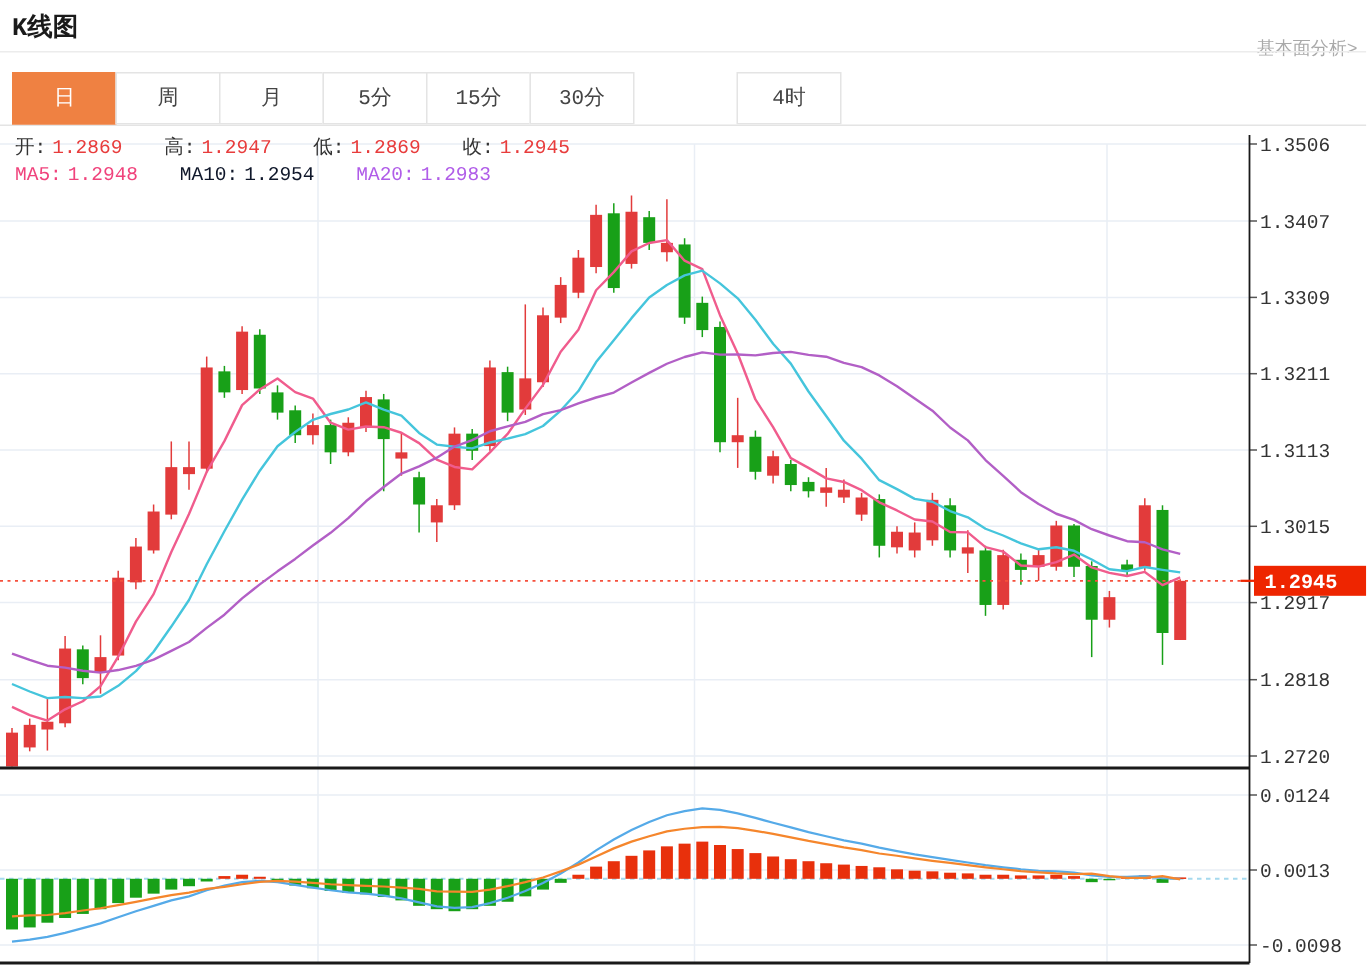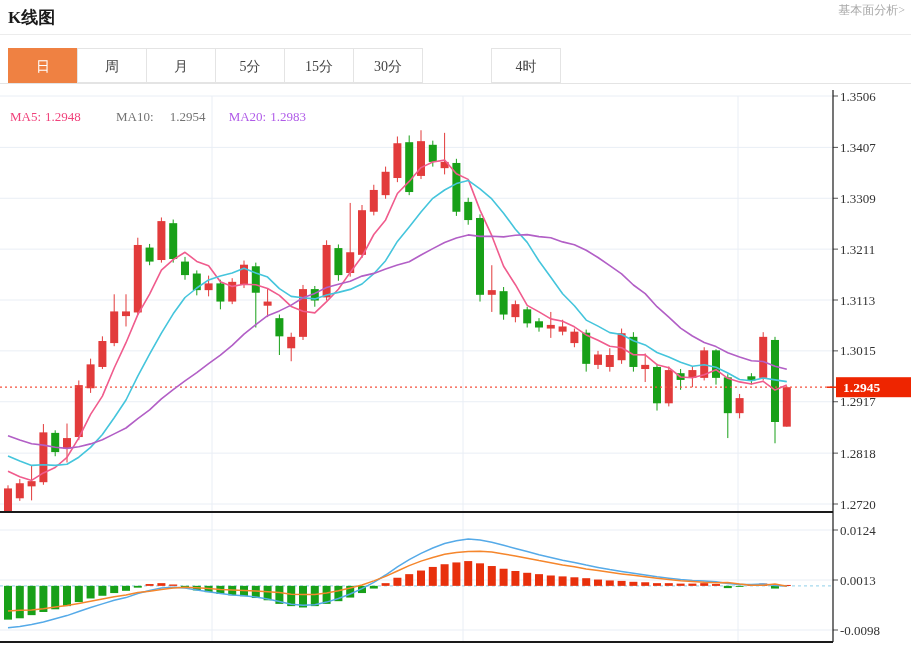--- a/index.html
+++ b/index.html
@@ -1,31 +1,31 @@
 <!DOCTYPE html>
 <html><head>
 <meta charset="utf-8">
 <style>
   html,body{margin:0;padding:0;background:#fff;}
   #app{position:relative;width:911px;height:646px;background:#fff;overflow:hidden;
-       font-family:Liberation Serif, serif;}
+       font-family:Liberation Mono, monospace;}
   .title{position:absolute;left:8px;top:6px;font-size:17px;font-weight:bold;color:#1a1a1a;}
-  .fund-link{position:absolute;right:6px;top:2px;font-size:12px;color:#a9a9a9;cursor:pointer;}
+  .fund-link{position:absolute;right:6px;top:24px;font-size:12px;color:#a9a9a9;cursor:pointer;}
   .header-divider{position:absolute;left:0;top:34px;width:911px;border-top:1px solid #ececec;}
   .tabbar{position:absolute;left:0;top:48px;width:911px;height:35px;border-bottom:1px solid #e4e4e4;}
   .tab{position:absolute;top:0;width:70px;height:35px;line-height:35px;text-align:center;
        font-size:14px;color:#444;background:#fff;border:1px solid #e4e4e4;box-sizing:border-box;cursor:pointer;}
   .tab.active{background:#ef8142;border-color:#ef8142;color:#fff;}
   .legend{position:absolute;font-size:13px;white-space:nowrap;}
   .legend span{margin-right:4px;}
   .lab{color:#333;}
   .val-red{color:#e83c3c;}
   .gap{display:inline-block;width:12px;}
   .c-ma5{color:#f0437c;}
-  .c-ma10{color:#737373;margin-left:12px;}
+  .c-ma10{color:#0f172a;}
   .c-ma20{color:#b05ce8;}
   .c-macd{color:#e83c3c;}
   .c-diff{color:#4da3e8;}
   .c-dea{color:#f5862c;}
   #chart-svg{position:absolute;left:0;top:85px;}
 </style>
 </head>
 <body>
 
 <div id="app">
@@ -306,20 +306,26 @@
         <line x1="0" y1="557" x2="833" y2="557" stroke="#1a1a1a" stroke-width="2"></line>
         <line x1="833" y1="5" x2="833" y2="557" stroke="#1a1a1a" stroke-width="1.2"></line>
       </g>
       <g>
         <line x1="827" y1="302.20610687022923" x2="836" y2="302.20610687022923" stroke="#ee2500" stroke-width="1.5"></line>
         <rect x="836" y="292.20610687022923" width="75" height="20" fill="#ee2500"></rect>
         <text x="843" y="307.20610687022923" font-size="13.5" font-weight="bold" fill="#fff">1.2945</text>
       </g>
     </svg>
 
+  <div class="legend" style="left:10px;top:89px">
+    <span class="lab">开:</span><span class="val-red">1.2869</span><span class="gap"></span>
+    <span class="lab">高:</span><span class="val-red">1.2947</span><span class="gap"></span>
+    <span class="lab">低:</span><span class="val-red">1.2869</span><span class="gap"></span>
+    <span class="lab">收:</span><span class="val-red">1.2945</span>
+  </div>
 
   <div class="legend" style="left:10px;top:109px">
     <span class="c-ma5">MA5:</span><span class="c-ma5">1.2948</span><span class="gap"></span>
     <span class="c-ma10">MA10:</span><span class="c-ma10">1.2954</span><span class="gap"></span>
     <span class="c-ma20">MA20:</span><span class="c-ma20">1.2983</span>
   </div>
 
 </div>
 
 </body></html>

